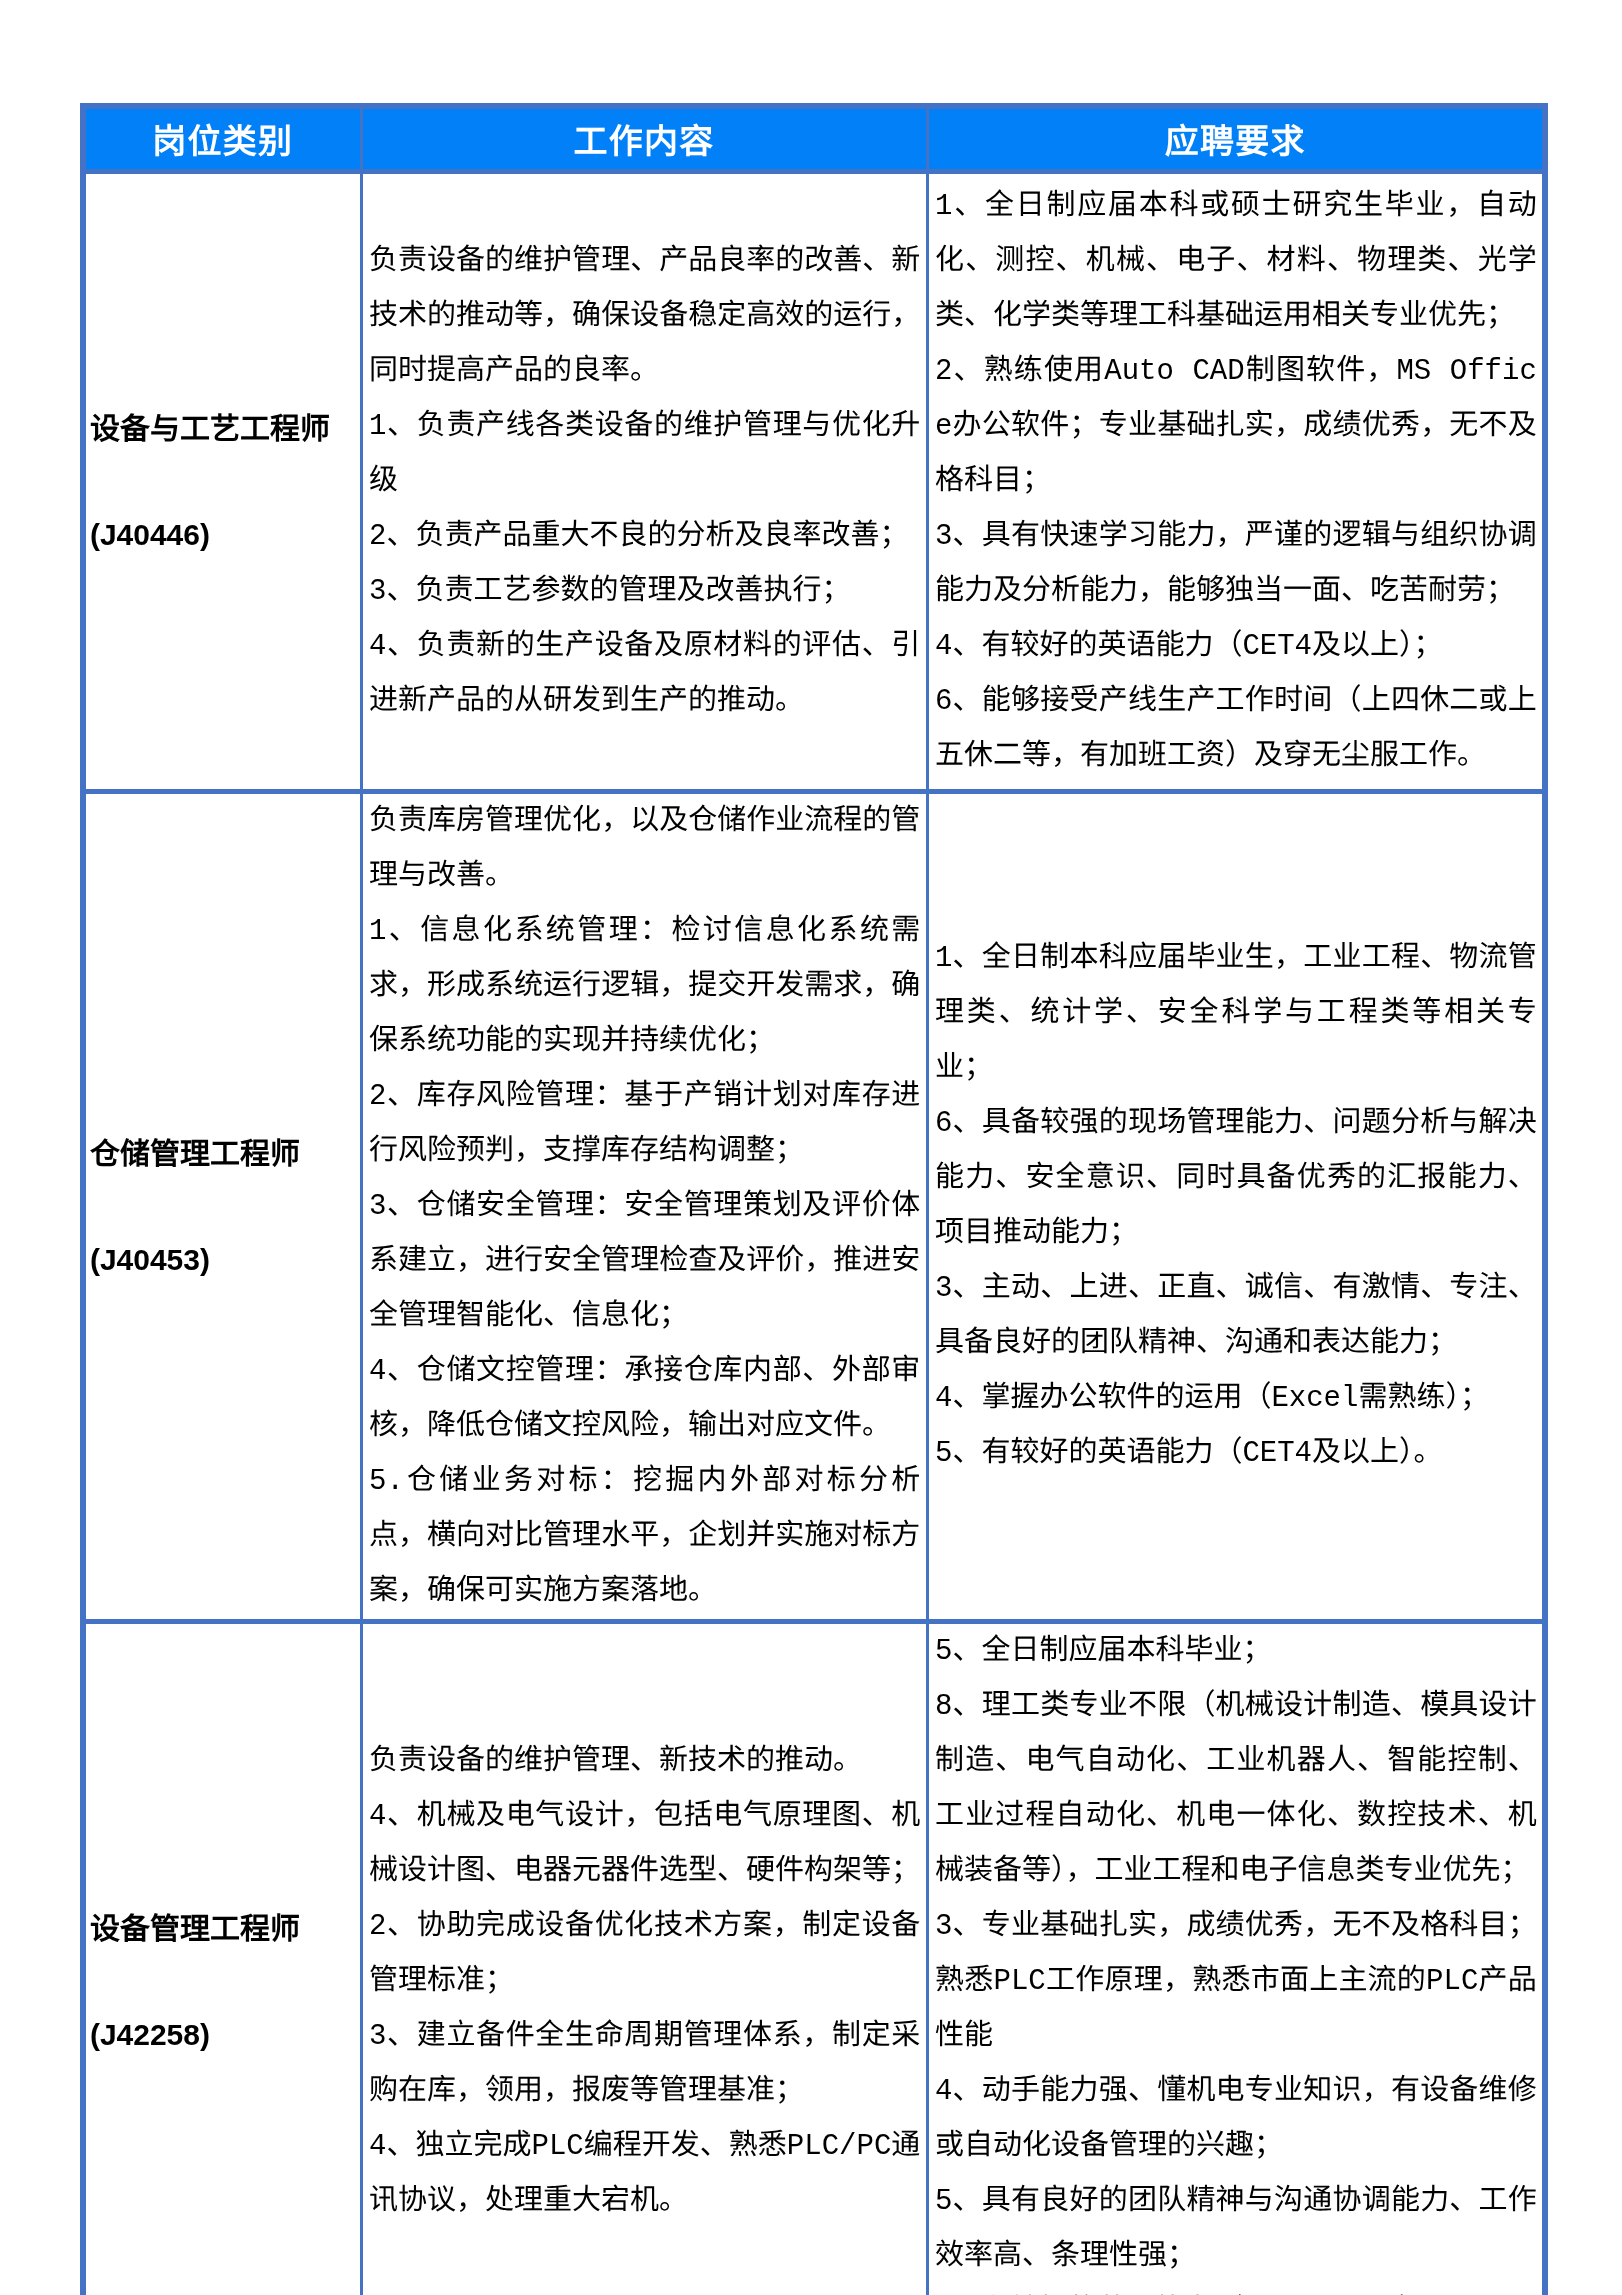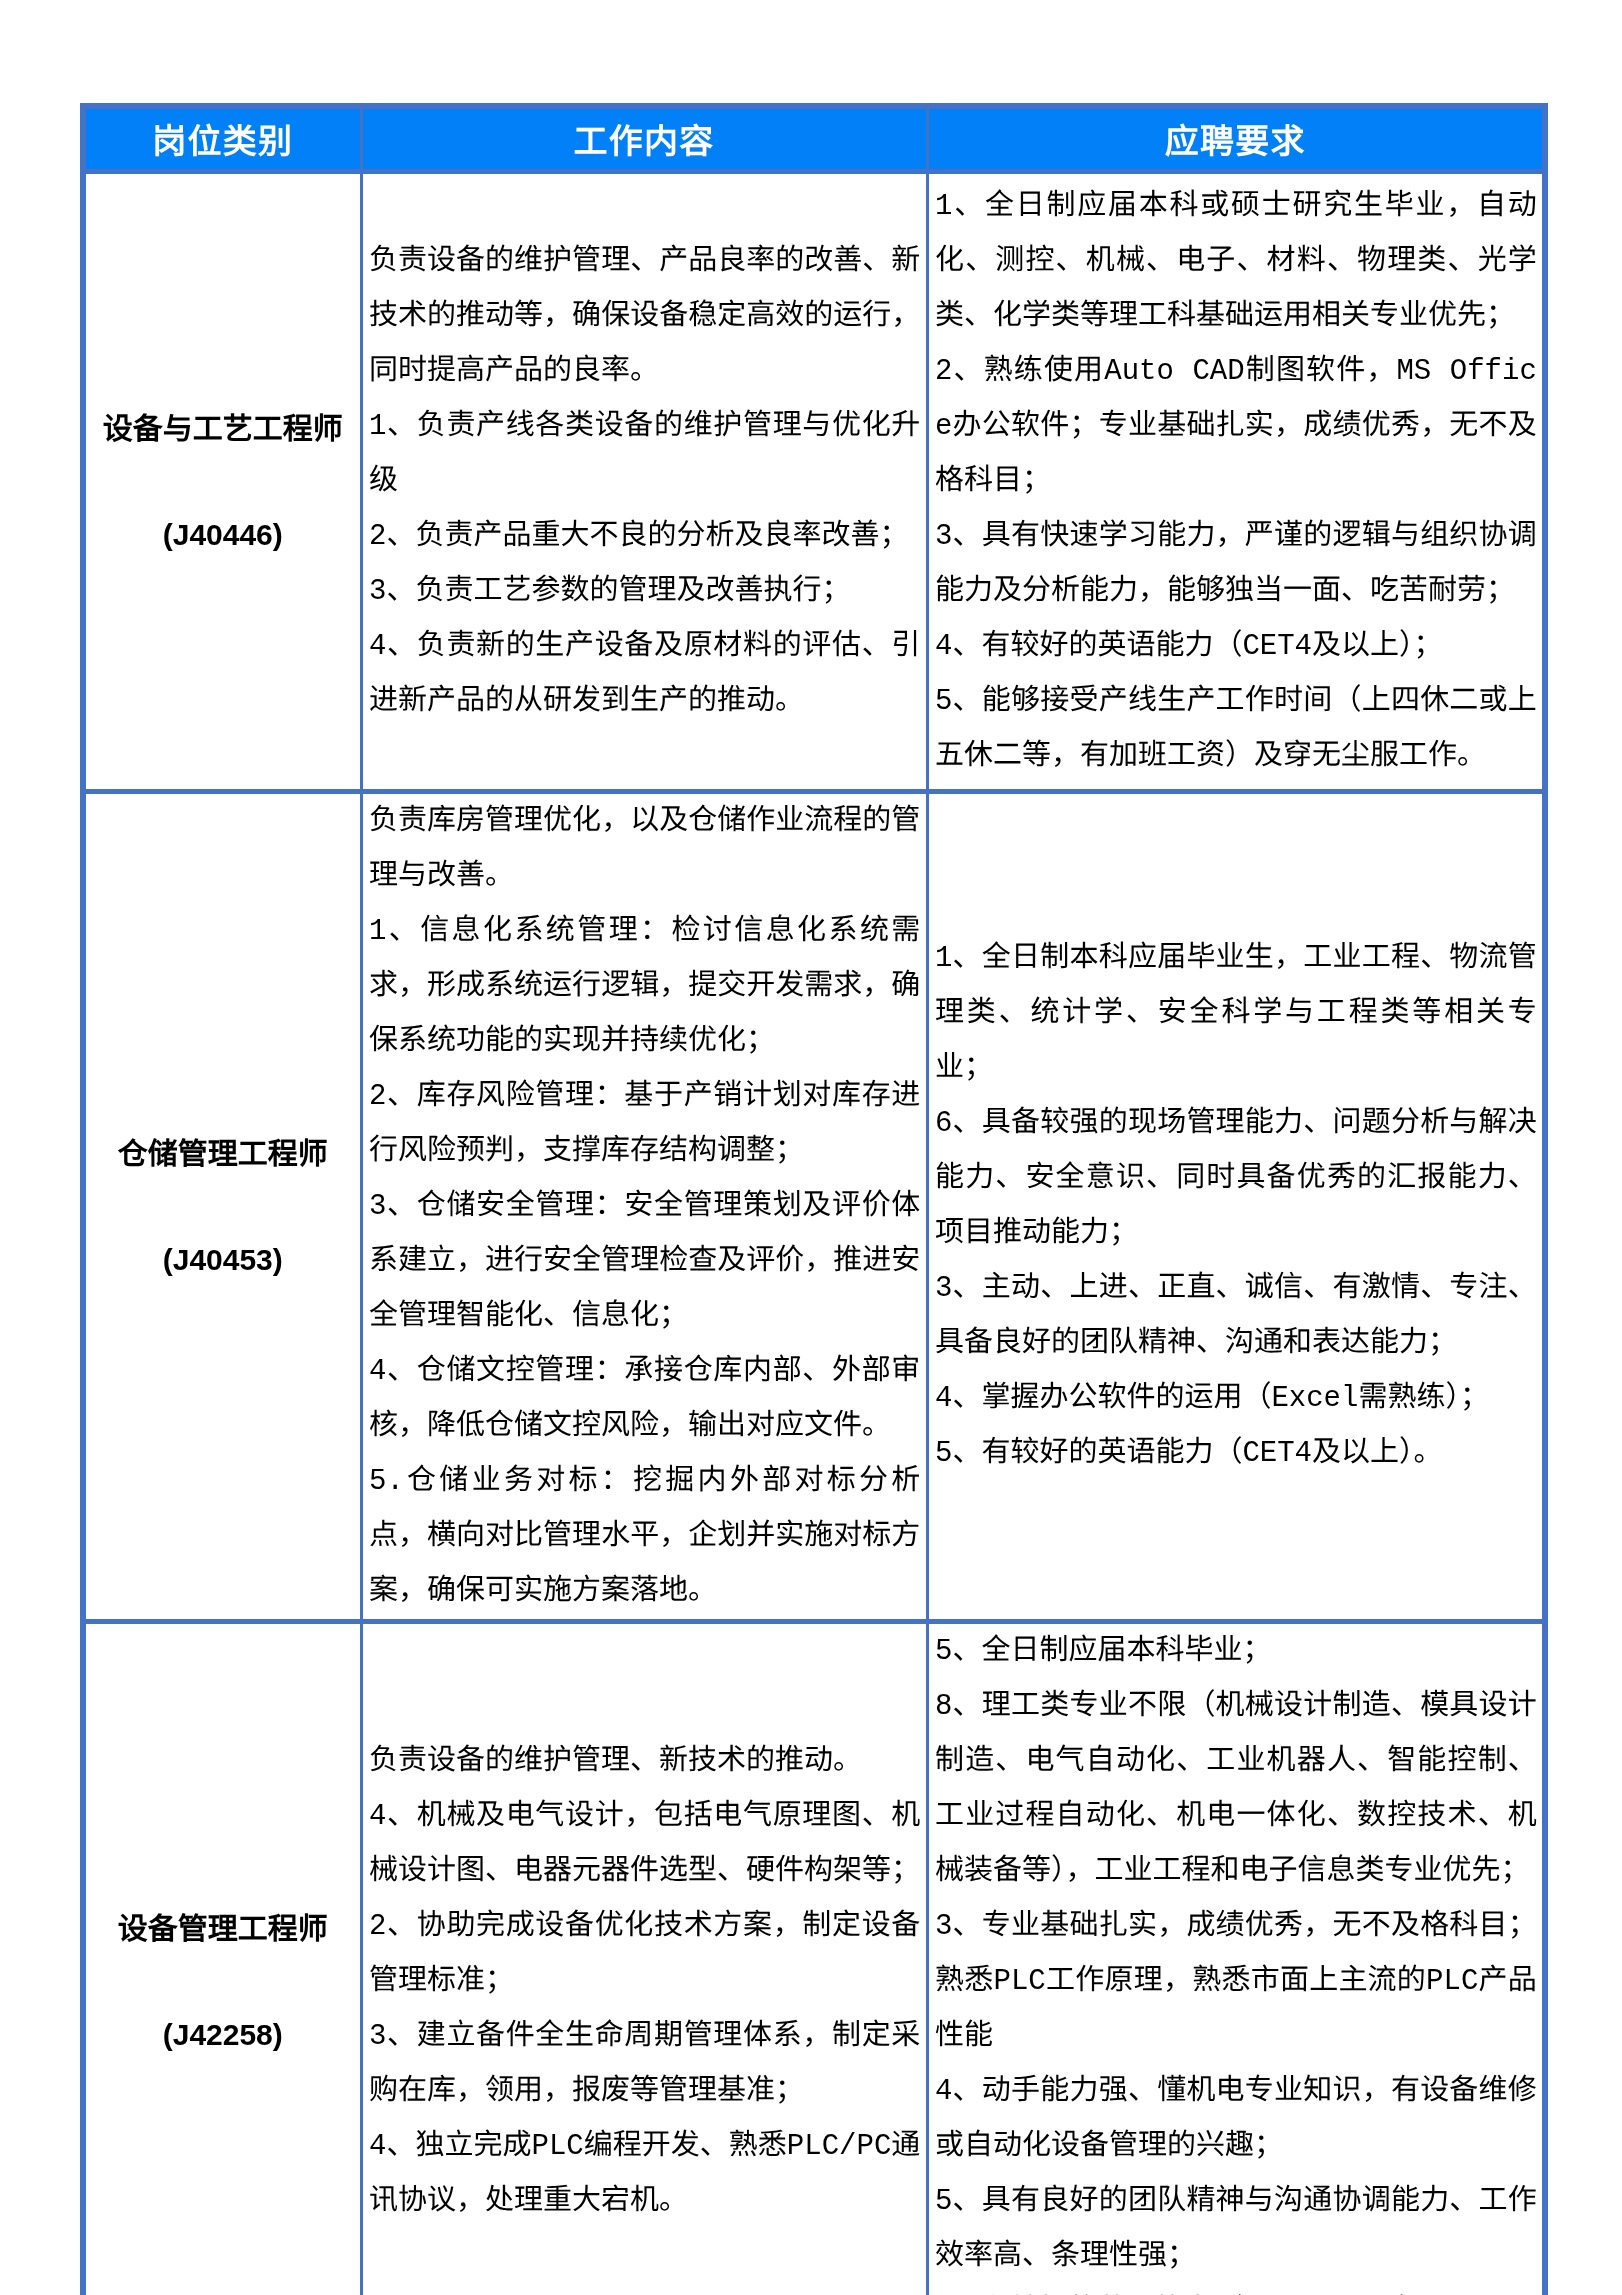--- a/index.html
+++ b/index.html
@@ -42,21 +42,21 @@
     vertical-align: middle;
     letter-spacing: 1.3px;
   }
   tr.header-row { height: 65px; }
   tr.row-1 { height: 620px; }
   tr.row-2 { height: 809px; }
   tr.row-3 { height: 631px; }
 
   td.position-cell {
     vertical-align: middle;
-    text-align: center;
+    text-align: left;
     font-size: 30px;
     font-weight: bold;
     color: #000000;
     line-height: 55px;
     padding: 0 3.9px;
   }
   .position-code { margin-top: 51px; }
 
   td.body-cell {
     vertical-align: middle;
@@ -100,21 +100,21 @@
             <div class="para">1、负责产线各类设备的维护管理与优化升级</div>
             <div class="para">2、负责产品重大不良的分析及良率改善；</div>
             <div class="para">3、负责工艺参数的管理及改善执行；</div>
             <div class="para">4、负责新的生产设备及原材料的评估、引进新产品的从研发到生产的推动。</div>
           </td>
         <td class="body-cell">
             <div class="para">1、全日制应届本科或硕士研究生毕业，自动化、测控、机械、电子、材料、物理类、光学类、化学类等理工科基础运用相关专业优先；</div>
             <div class="para">2、熟练使用Auto CAD制图软件，MS Office办公软件；专业基础扎实，成绩优秀，无不及格科目；</div>
             <div class="para">3、具有快速学习能力，严谨的逻辑与组织协调能力及分析能力，能够独当一面、吃苦耐劳；</div>
             <div class="para">4、有较好的英语能力（CET4及以上）；</div>
-            <div class="para">5、能够接受产线生产工作时间（上四休二或上五休二等，有加班工资）及穿无尘服工作。</div>
+            <div class="para">6、能够接受产线生产工作时间（上四休二或上五休二等，有加班工资）及穿无尘服工作。</div>
           </td>
       </tr>
       <tr class="row-2">
         <td class="position-cell">
           <div class="position-title">仓储管理工程师</div>
           <div class="position-code">(J40453)</div>
         </td>
         <td class="body-cell">
             <div class="para">负责库房管理优化，以及仓储作业流程的管理与改善。</div>
             <div class="para">1、信息化系统管理：检讨信息化系统需求，形成系统运行逻辑，提交开发需求，确保系统功能的实现并持续优化；</div>

